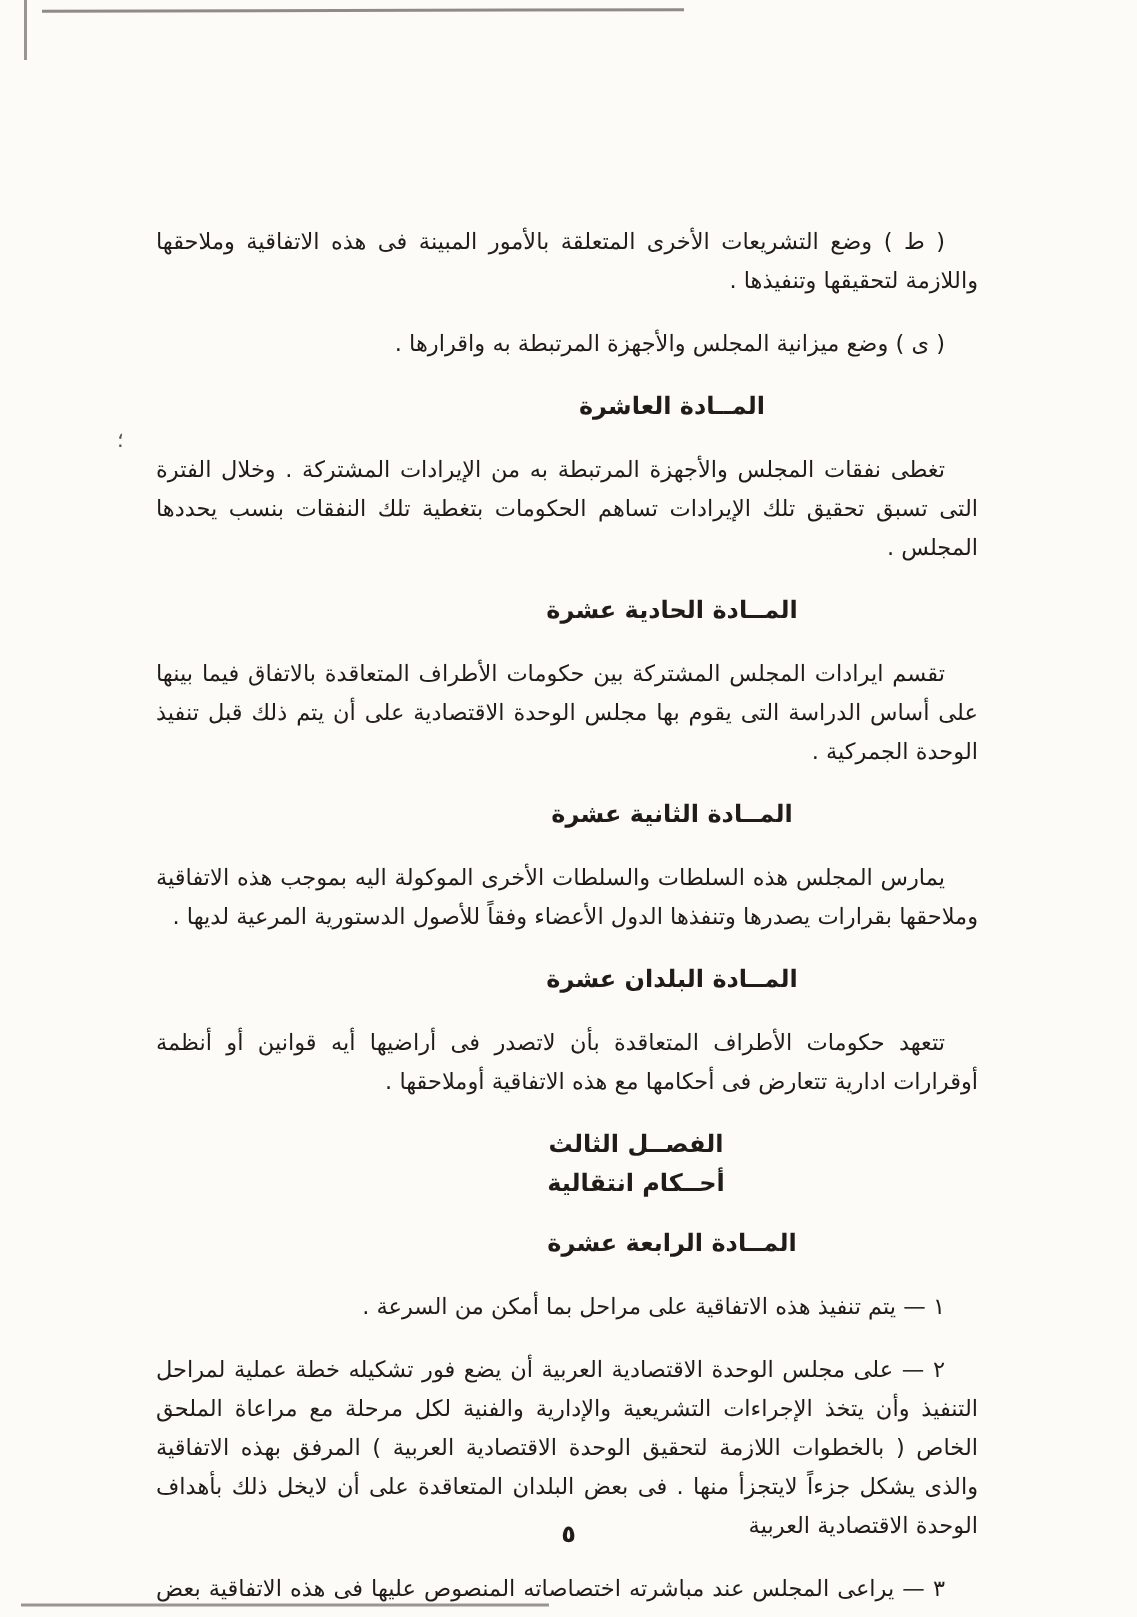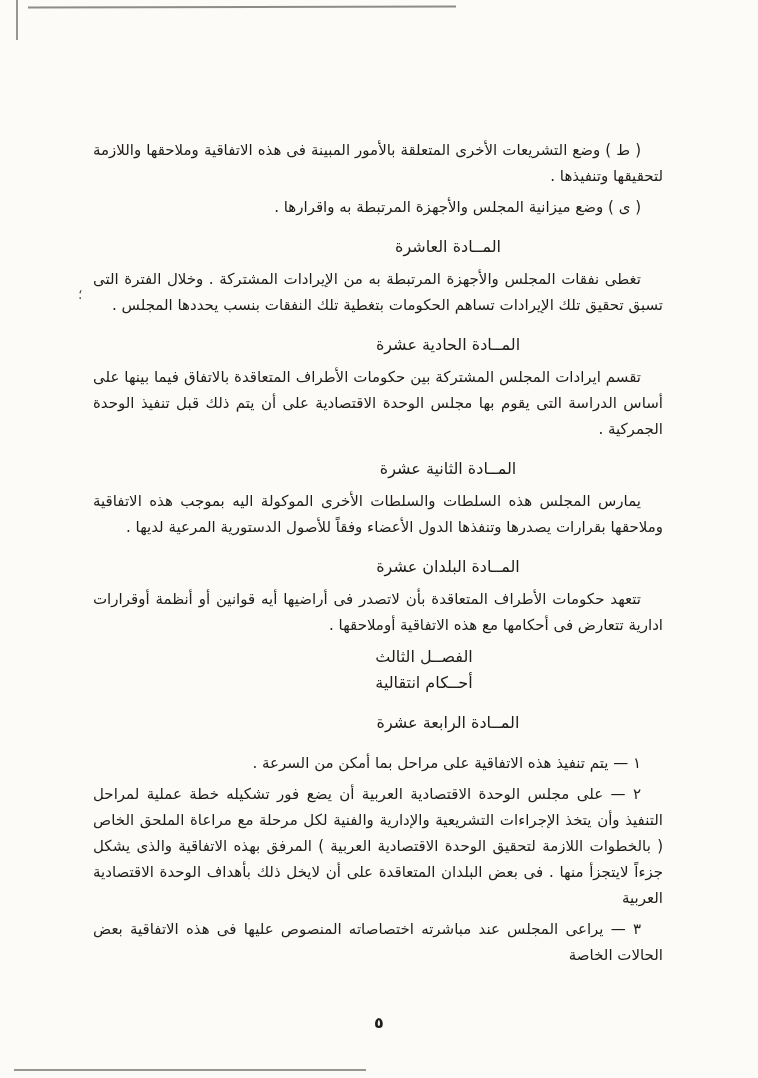--- a/index.html
+++ b/index.html
@@ -18,24 +18,24 @@
   }
   .content {
     position: absolute;
     top: 132px; right: 90px;
     width: 580px;
     direction: rtl;
     font-size: 15px;
     line-height: 26px;
     text-align: justify;
   }
-  p.para { margin: 5px; text-indent: 22px; }
+  p.para { margin: 16px; text-indent: 22px; }
   .intro { margin-bottom: 5px; }
   .heading {
-    font-weight: normal;
+    font-weight: bold;
     font-size: 16px;
     line-height: 26px;
     text-align: center;
   }
   h3.article-heading {
     margin: 14px 0 6px 0;
     transform: translateX(70px);
   }
   .body-para { margin: 0 0 2px 0; }
   .chapter {

